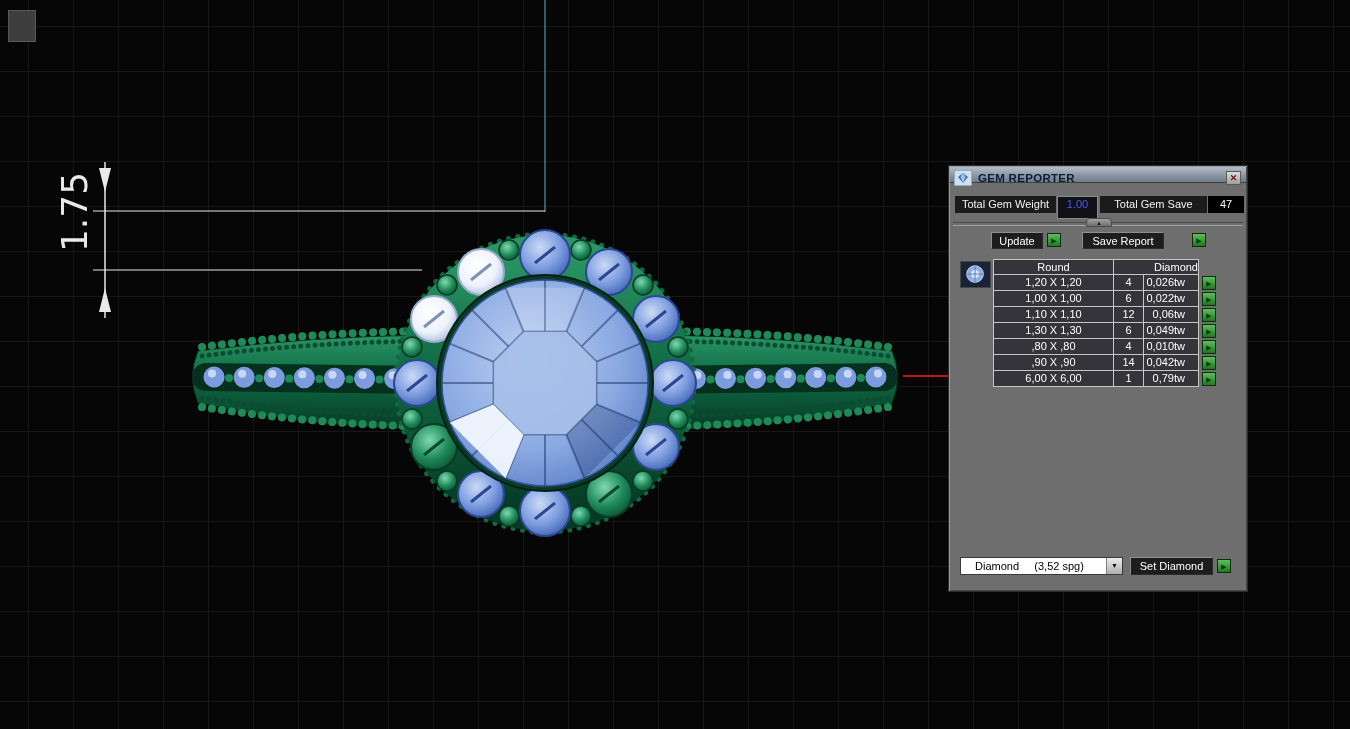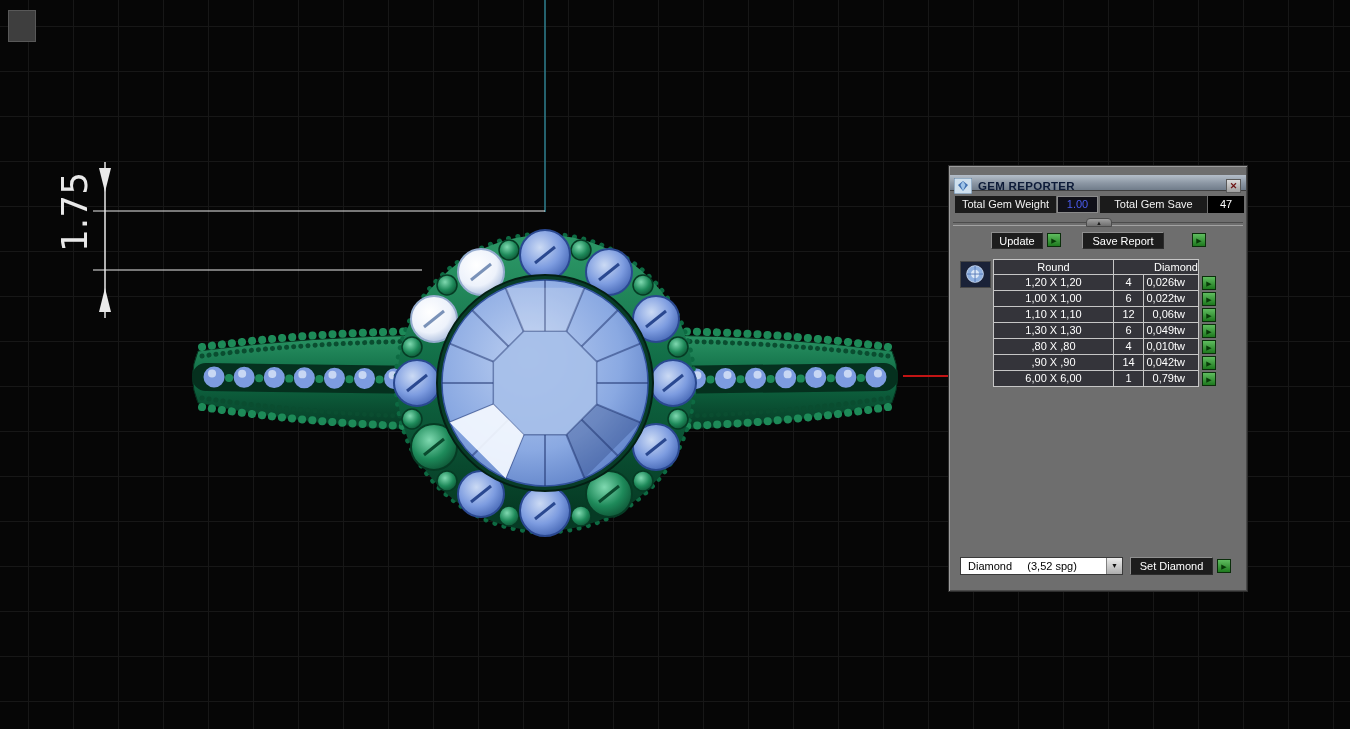--- a/index.html
+++ b/index.html
@@ -6,30 +6,30 @@
   html,body{width:1350px;height:729px;overflow:hidden;background:#060606;font-family:"Liberation Sans",sans-serif}
   .viewport{position:absolute;inset:0;background-color:#060606;
     background-image:linear-gradient(#171717 1px,transparent 1px),linear-gradient(90deg,#171717 1px,transparent 1px);
     background-size:45px 45px;background-position:28px 26px;}
   .scene{position:absolute;left:0;top:0;width:1350px;height:729px}
   .corner-stub{position:absolute;left:8px;top:10px;width:28px;height:32px;background:#3e3e3e;border:1px solid #585858}
 
   
   .panel{position:absolute;left:948px;top:165px;width:300px;height:427px;background:#6e6e6e;
     border:1px solid #2d2d2d;box-shadow:inset 1px 1px 0 #9c9c9c, inset -1px -1px 0 #4a4a4a;font-size:11px}
-  .titlebar{position:absolute;left:1px;top:9px;right:1px;height:16px;
+  .titlebar{position:absolute;left:1px;top:1px;right:1px;height:16px;
     background:linear-gradient(to bottom,#b4bec9,#8b96a3 55%,#707c8a);border-bottom:1px solid #3f3f3f;cursor:move}
   .title-icon{position:absolute;left:4px;top:3px;width:18px;height:16px}
   .title-text{position:absolute;left:28px;top:5px;font-weight:bold;color:#0d1b38;font-size:11.5px;letter-spacing:.3px}
   .close-btn{position:absolute;right:5px;top:4px;width:15px;height:14px;background:linear-gradient(#dcdcdc,#9e9e9e);
     border:1px solid #5a5a5a;color:#6e1212;font-size:9px;font-weight:bold;line-height:12px;text-align:center;cursor:pointer;padding:0}
 
   .lab{position:absolute;height:17px;line-height:17px;background:#1b1b1b;color:#f2f2f2;text-align:center;font-size:11px}
   #wlab{left:6px;top:30px;width:101px}
-  #wval{position:absolute;left:108px;top:30px;width:41px;height:17px;background:#101018;color:#4b5cf0;
+  #wval{position:absolute;left:108px;top:30px;width:41px;height:23px;background:#101018;color:#4b5cf0;
     border:1px solid #8a8a8a;text-align:center;line-height:15px}
   #clab{left:151px;top:30px;width:107px}
   #cval{position:absolute;left:259px;top:30px;width:36px;height:17px;background:#000;color:#fff;text-align:center;line-height:17px}
 
   .divider{position:absolute;left:4px;right:4px;top:56px;height:4px;border-top:1px solid #4c4c4c;border-bottom:1px solid #a2a2a2}
   .div-knob{position:absolute;left:137px;top:52px;width:26px;height:9px;background:linear-gradient(#a2a2a2,#6e6e6e);
     border:1px solid #4c4c4c;border-radius:4px 4px 0 0;font-size:6px;line-height:8px;text-align:center;color:#1c1c1c;cursor:pointer}
 
   .btn-dark{position:absolute;height:17px;background:#1d1d1d;color:#fff;border:1px solid;
     border-color:#8f8f8f #2c2c2c #2c2c2c #8f8f8f;font-size:11px;line-height:14px;text-align:center;cursor:pointer;font-family:inherit;padding:0}
@@ -51,21 +51,21 @@
   .c-first{border-left:1px solid #c6c6c6}
   .h-top{border-top:1px solid #c6c6c6}
   .c-size{width:121px;text-align:center}
   .c-count{width:30px;text-align:center}
   .c-weight{width:55px;text-align:right;padding-right:13px}
   .c-diamond{width:85px;text-align:right}
   .trow .go-btn{margin:1px 0 0 3px}
 
   #material-select{position:absolute;left:11px;top:391px;width:163px;height:18px;background:#fff;
     border:1px solid #3a3a3a;display:flex;align-items:center;cursor:pointer}
-  #material-select .val{flex:1;padding-left:7px;color:#000;white-space:pre;font-size:11px;line-height:16px}
+  #material-select .val{flex:1;padding-left:14px;color:#000;white-space:pre;font-size:11px;line-height:16px}
   #material-select .arrow{width:16px;height:16px;background:linear-gradient(#ececec,#aeaeae);
     border-left:1px solid #808080;font-size:7px;line-height:15px;text-align:center;color:#111}
   #btn-setmat{left:181px;top:391px;width:83px;height:18px}
   #go-setmat{left:268px;top:393px}
 </style>
 </head>
 <body>
 
 <div class="viewport">
   <div class="corner-stub"></div>

